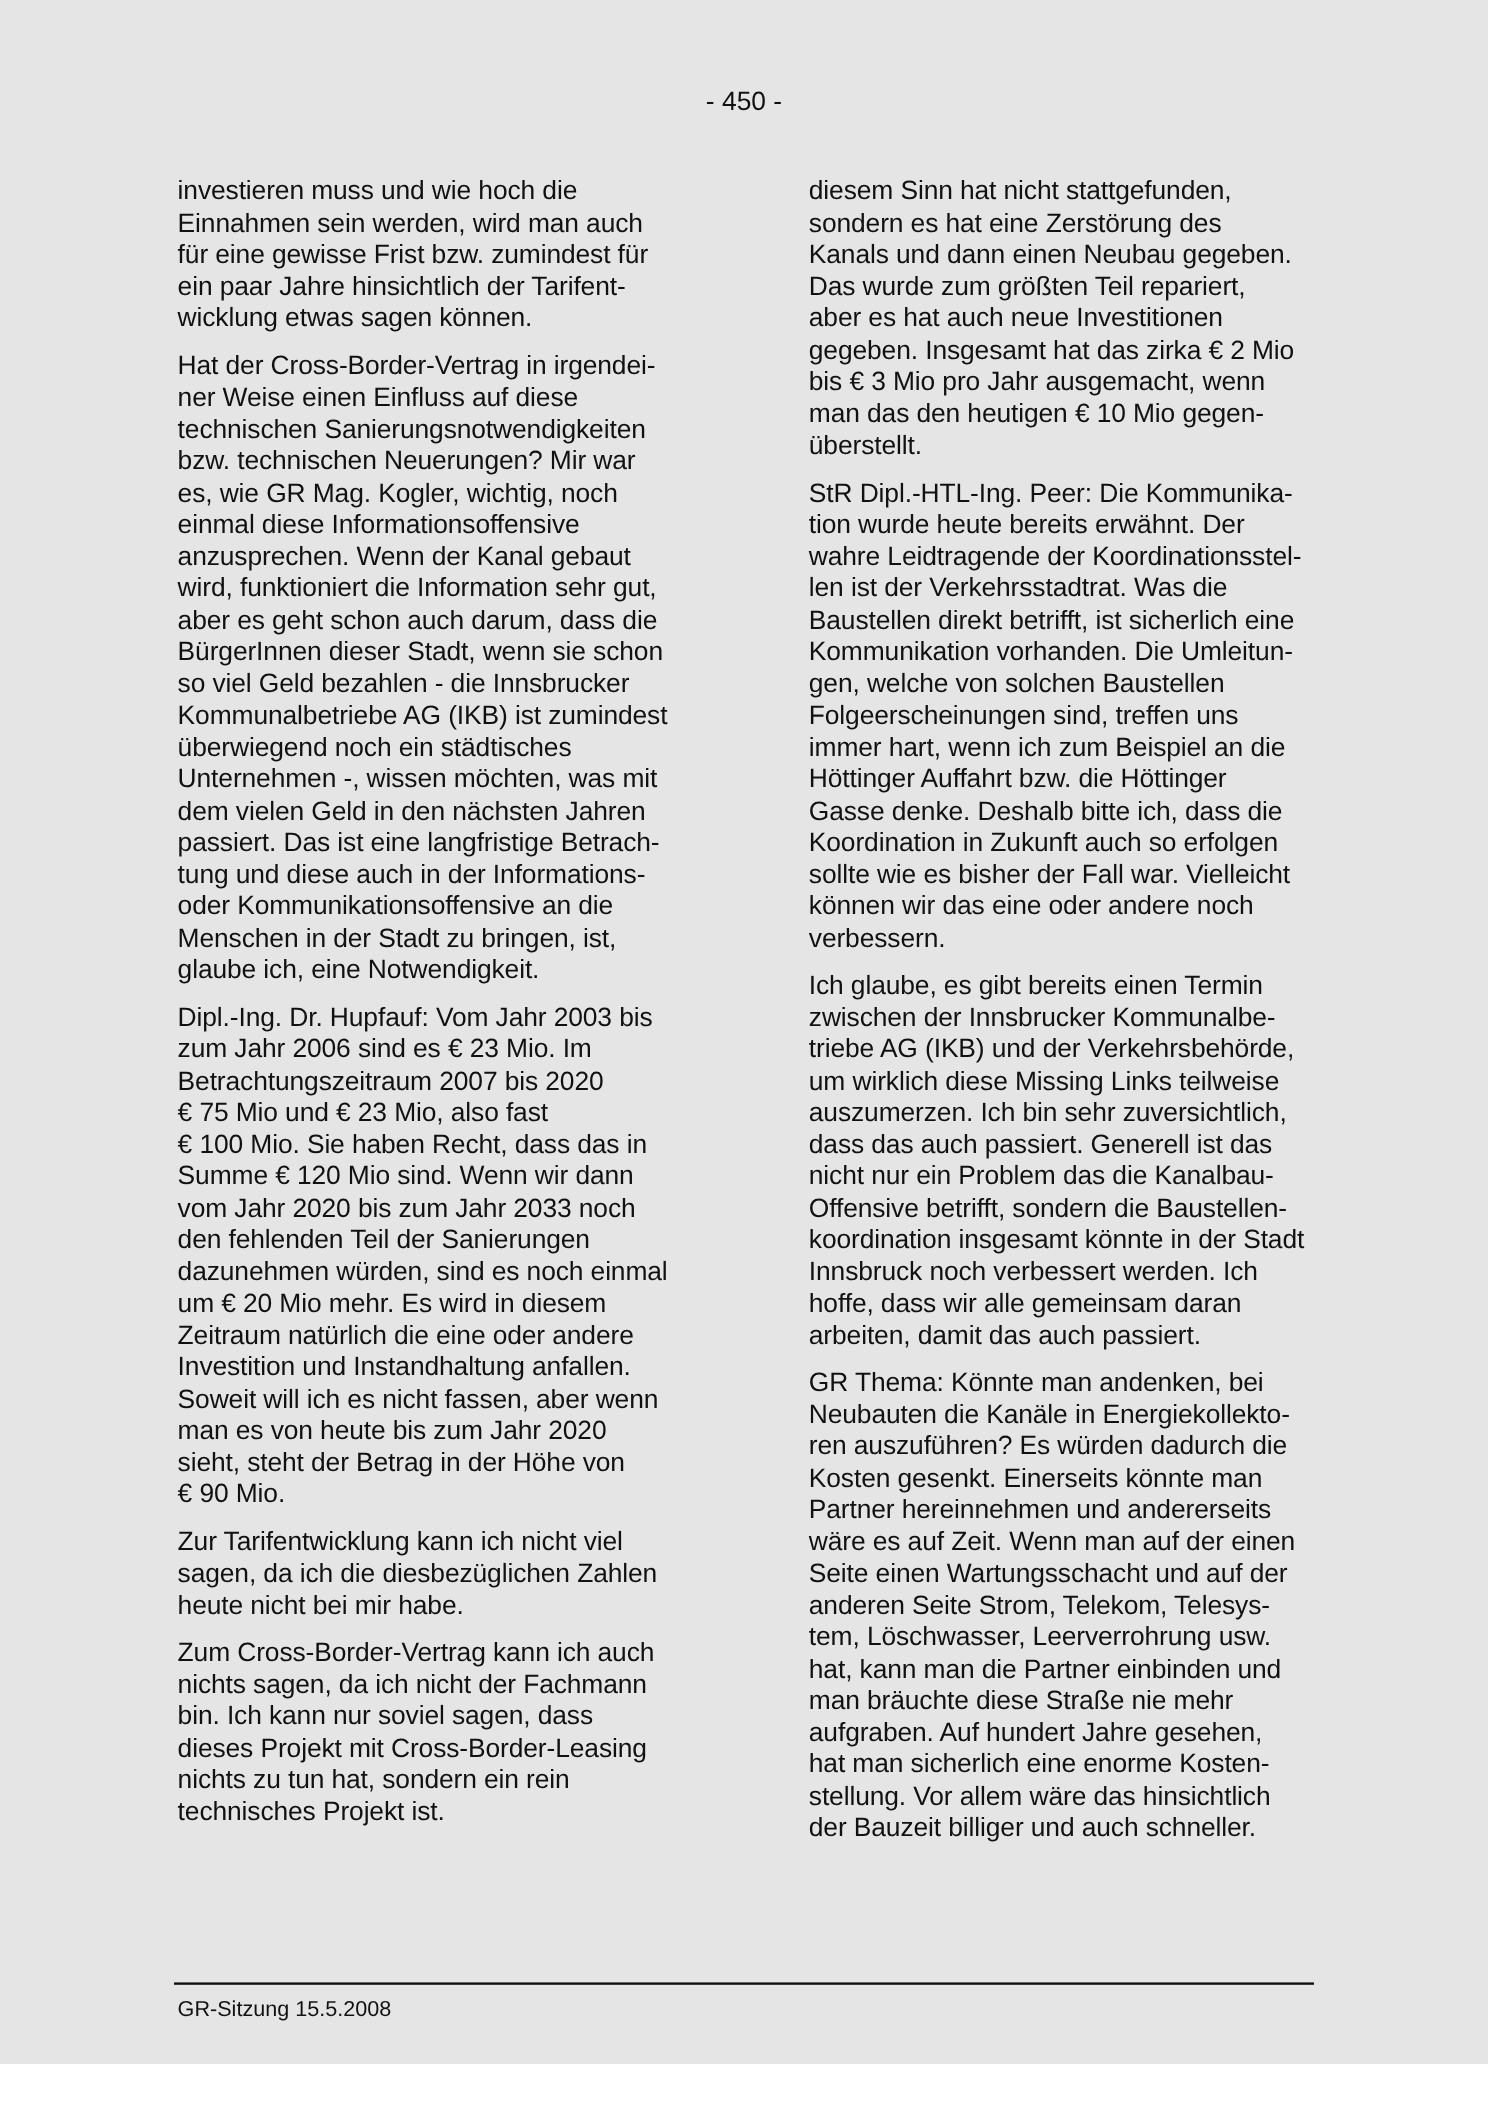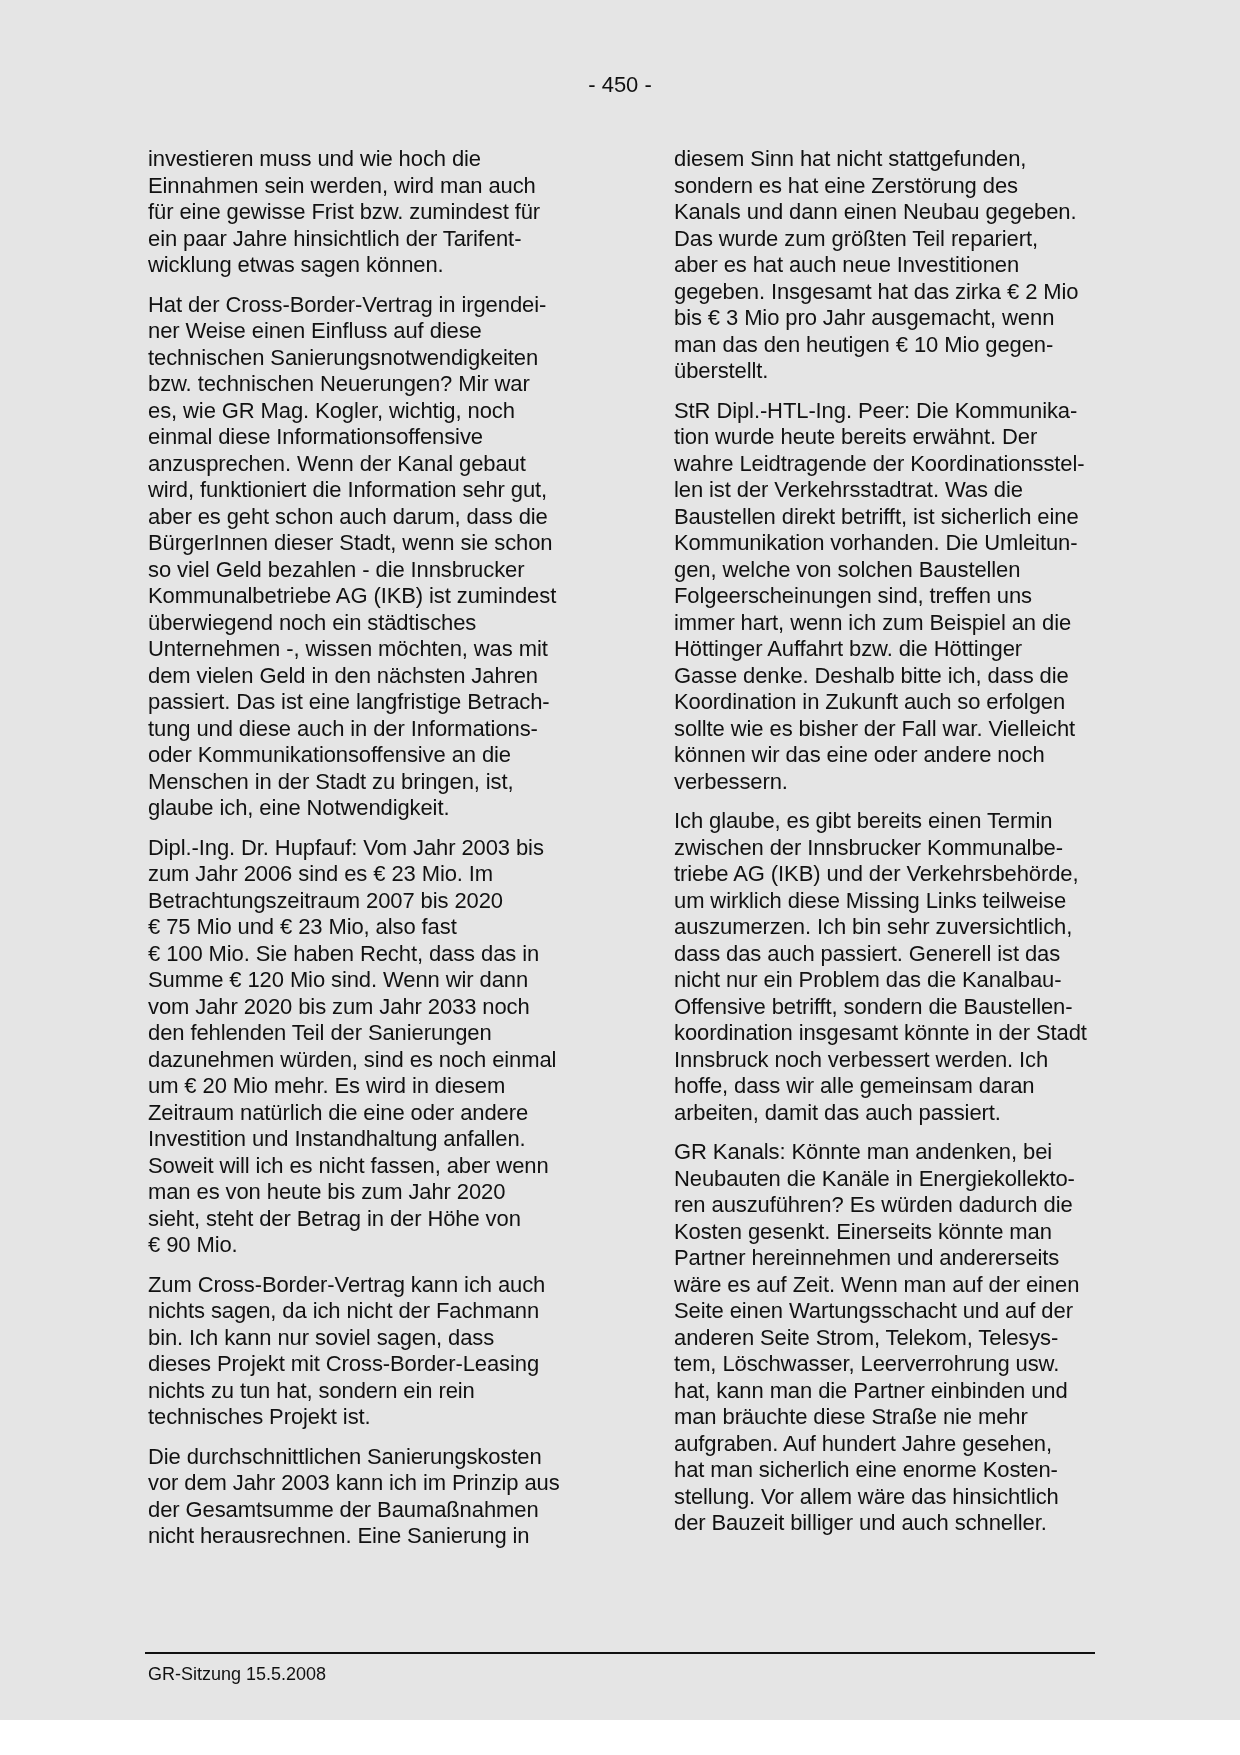--- a/index.html
+++ b/index.html
@@ -105,30 +105,29 @@
 vom Jahr 2020 bis zum Jahr 2033 noch
 den fehlenden Teil der Sanierungen
 dazunehmen würden, sind es noch einmal
 um € 20 Mio mehr. Es wird in diesem
 Zeitraum natürlich die eine oder andere
 Investition und Instandhaltung anfallen.
 Soweit will ich es nicht fassen, aber wenn
 man es von heute bis zum Jahr 2020
 sieht, steht der Betrag in der Höhe von
 € 90 Mio.</span></p>
+      <p><span>Zur Tarifentwicklung kann ich nicht viel
+sagen, da ich die diesbezüglichen Zahlen
+heute nicht bei mir habe.</span></p>
       <p><span>Zum Cross-Border-Vertrag kann ich auch
 nichts sagen, da ich nicht der Fachmann
 bin. Ich kann nur soviel sagen, dass
 dieses Projekt mit Cross-Border-Leasing
 nichts zu tun hat, sondern ein rein
 technisches Projekt ist.</span></p>
-      <p><span>Die durchschnittlichen Sanierungskosten
-vor dem Jahr 2003 kann ich im Prinzip aus
-der Gesamtsumme der Baumaßnahmen
-nicht herausrechnen. Eine Sanierung in</span></p>
     </div>
 
     <div class="col">
       <p><span>diesem Sinn hat nicht stattgefunden,
 sondern es hat eine Zerstörung des
 Kanals und dann einen Neubau gegeben.
 Das wurde zum größten Teil repariert,
 aber es hat auch neue Investitionen
 gegeben. Insgesamt hat das zirka € 2 Mio
 bis € 3 Mio pro Jahr ausgemacht, wenn
@@ -154,21 +153,21 @@
 triebe AG (IKB) und der Verkehrsbehörde,
 um wirklich diese Missing Links teilweise
 auszumerzen. Ich bin sehr zuversichtlich,
 dass das auch passiert. Generell ist das
 nicht nur ein Problem das die Kanalbau-
 Offensive betrifft, sondern die Baustellen-
 koordination insgesamt könnte in der Stadt
 Innsbruck noch verbessert werden. Ich
 hoffe, dass wir alle gemeinsam daran
 arbeiten, damit das auch passiert.</span></p>
-      <p><b class="speaker">GR Kanals:</b><span> Könnte man andenken, bei
+      <p><b class="speaker">GR Thema:</b><span> Könnte man andenken, bei
 Neubauten die Kanäle in Energiekollekto-
 ren auszuführen? Es würden dadurch die
 Kosten gesenkt. Einerseits könnte man
 Partner hereinnehmen und andererseits
 wäre es auf Zeit. Wenn man auf der einen
 Seite einen Wartungsschacht und auf der
 anderen Seite Strom, Telekom, Telesys-
 tem, Löschwasser, Leerverrohrung usw.
 hat, kann man die Partner einbinden und
 man bräuchte diese Straße nie mehr

